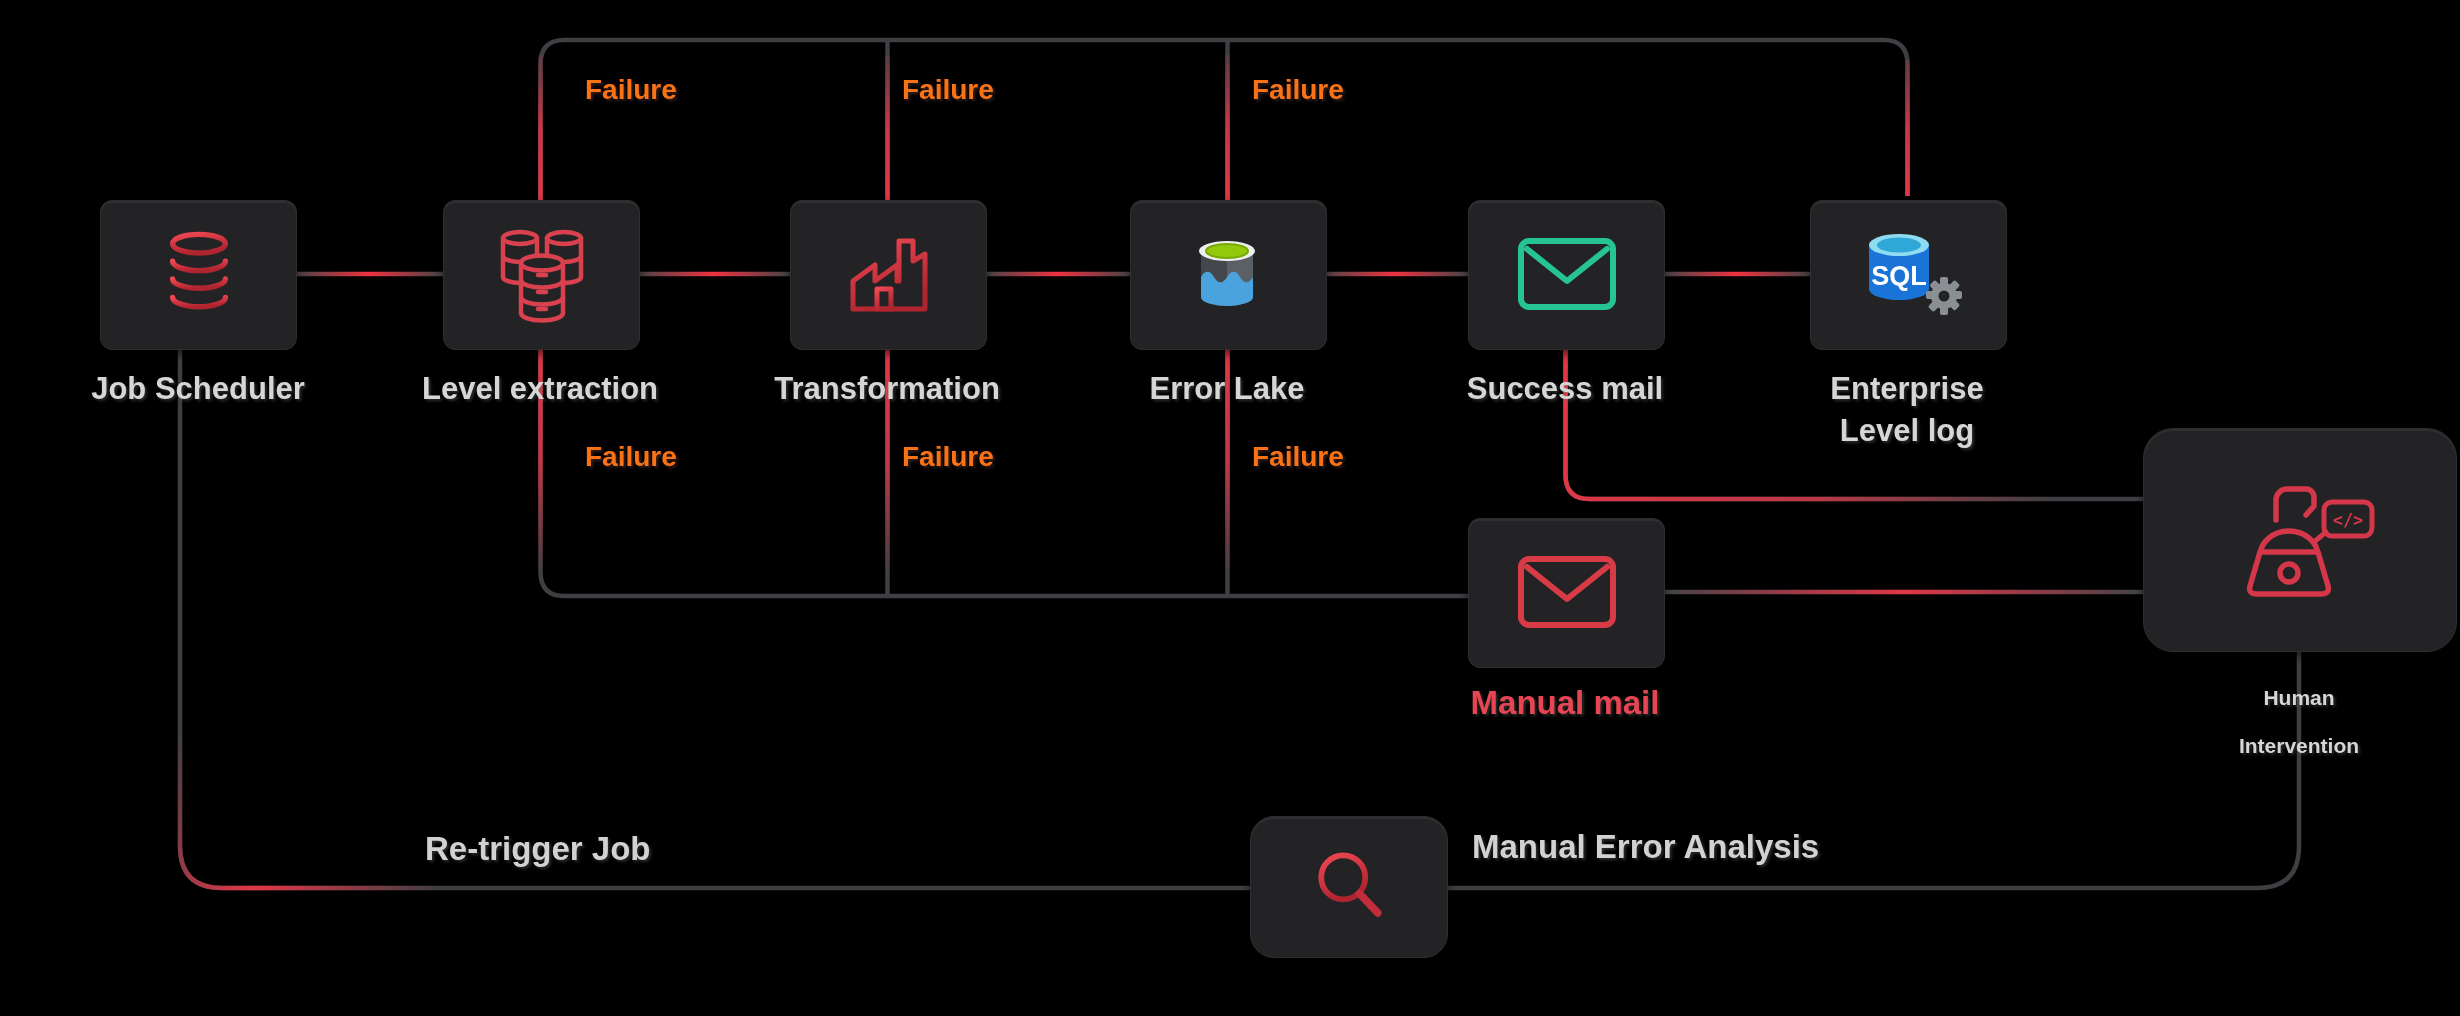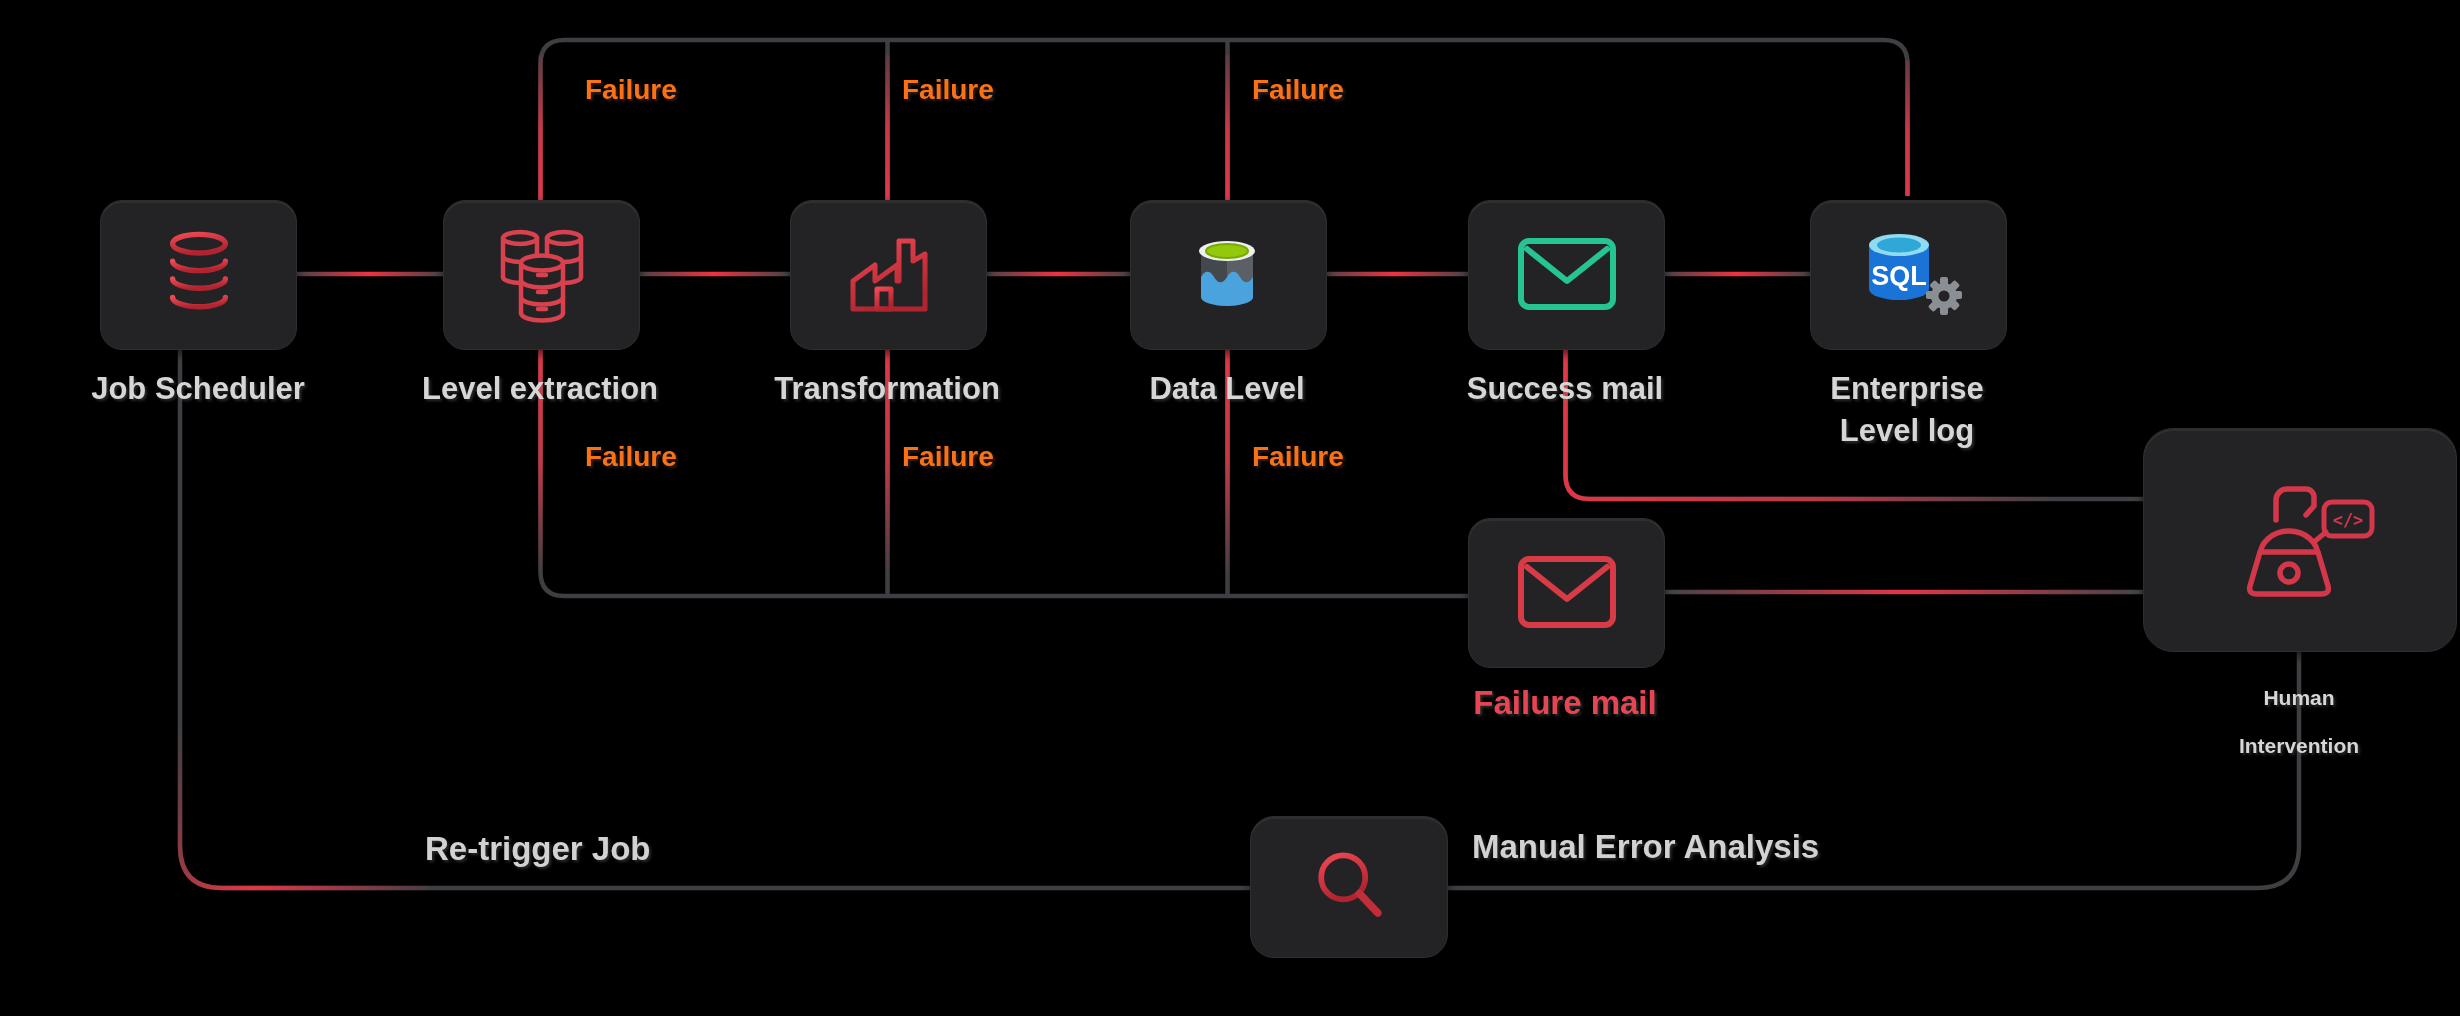--- a/index.html
+++ b/index.html
@@ -1,19 +1,19 @@
 <!DOCTYPE html>
 <html><head>
 <meta charset="utf-8">
 <style>
   html,body{margin:0;padding:0;background:#000;}
   .canvas{position:relative;width:2460px;height:1016px;background:#000;overflow:hidden;
           font-family:"Liberation Sans",sans-serif;}
   .wires{position:absolute;left:0;top:0;z-index:0;}
-  .node{position:absolute;background:#232326;border:1px solid #2e2e31;border-radius:22px;
+  .node{position:absolute;background:#232326;border:1px solid #2e2e31;border-radius:12px;
         display:flex;align-items:center;justify-content:center;z-index:1;
         box-shadow:inset 0 2px 0 rgba(255,255,255,0.06), 0 4px 10px rgba(0,0,0,0.6);}
   .node-label{position:absolute;width:300px;text-align:center;z-index:2;
         font-weight:700;font-size:31px;line-height:42px;color:#d6d6d6;
         text-shadow:2px 2px 3px rgba(115,115,115,0.38);}
   .node-label.red{color:#e64553;font-size:33px;}
   .failure-label{position:absolute;z-index:2;font-weight:700;font-size:28px;color:#f97316;
         text-shadow:2px 2px 3px rgba(120,70,70,0.45);}
   .free-label{position:absolute;z-index:2;font-weight:700;font-size:33px;color:#d2d2d2;
         text-shadow:2px 2px 3px rgba(115,115,115,0.38);}
@@ -236,27 +236,27 @@
   <div class="node" style="left:1250px;top:816px;width:196px;height:140px;border-radius:24px;">
     <svg width="92" height="92" viewBox="0 0 96 96">
       <circle cx="42" cy="38" r="23" fill="none" stroke="url(#redIcon)" stroke-width="6"></circle>
       <line x1="59" y1="55" x2="78" y2="75" stroke="#c22d3c" stroke-width="8" stroke-linecap="round"></line>
     </svg>
   </div>
 
   <div class="node-label" style="left:48px;top:368px;">Job Scheduler</div>
   <div class="node-label" style="left:390px;top:368px;">Level extraction</div>
   <div class="node-label" style="left:737px;top:368px;">Transformation</div>
-  <div class="node-label" style="left:1077px;top:368px;">Data Level</div>
+  <div class="node-label" style="left:1077px;top:368px;">Error Lake</div>
   <div class="node-label" style="left:1415px;top:368px;">Success mail</div>
   <div class="node-label" style="left:1757px;top:368px;">
     <div>Enterprise</div>
     <div>Level log</div>
   </div>
-  <div class="node-label red" style="left:1415px;top:682px;">Failure mail</div>
+  <div class="node-label red" style="left:1415px;top:682px;">Manual mail</div>
   <div class="node-label" style="left:2149px;top:674px;font-size:21px;line-height:48px;">
     <div>Human</div>
     <div>Intervention</div>
   </div>
 
   <div class="failure-label" style="left:585px;top:74px;">Failure</div>
   <div class="failure-label" style="left:902px;top:74px;">Failure</div>
   <div class="failure-label" style="left:1252px;top:74px;">Failure</div>
   <div class="failure-label" style="left:585px;top:441px;">Failure</div>
   <div class="failure-label" style="left:902px;top:441px;">Failure</div>

